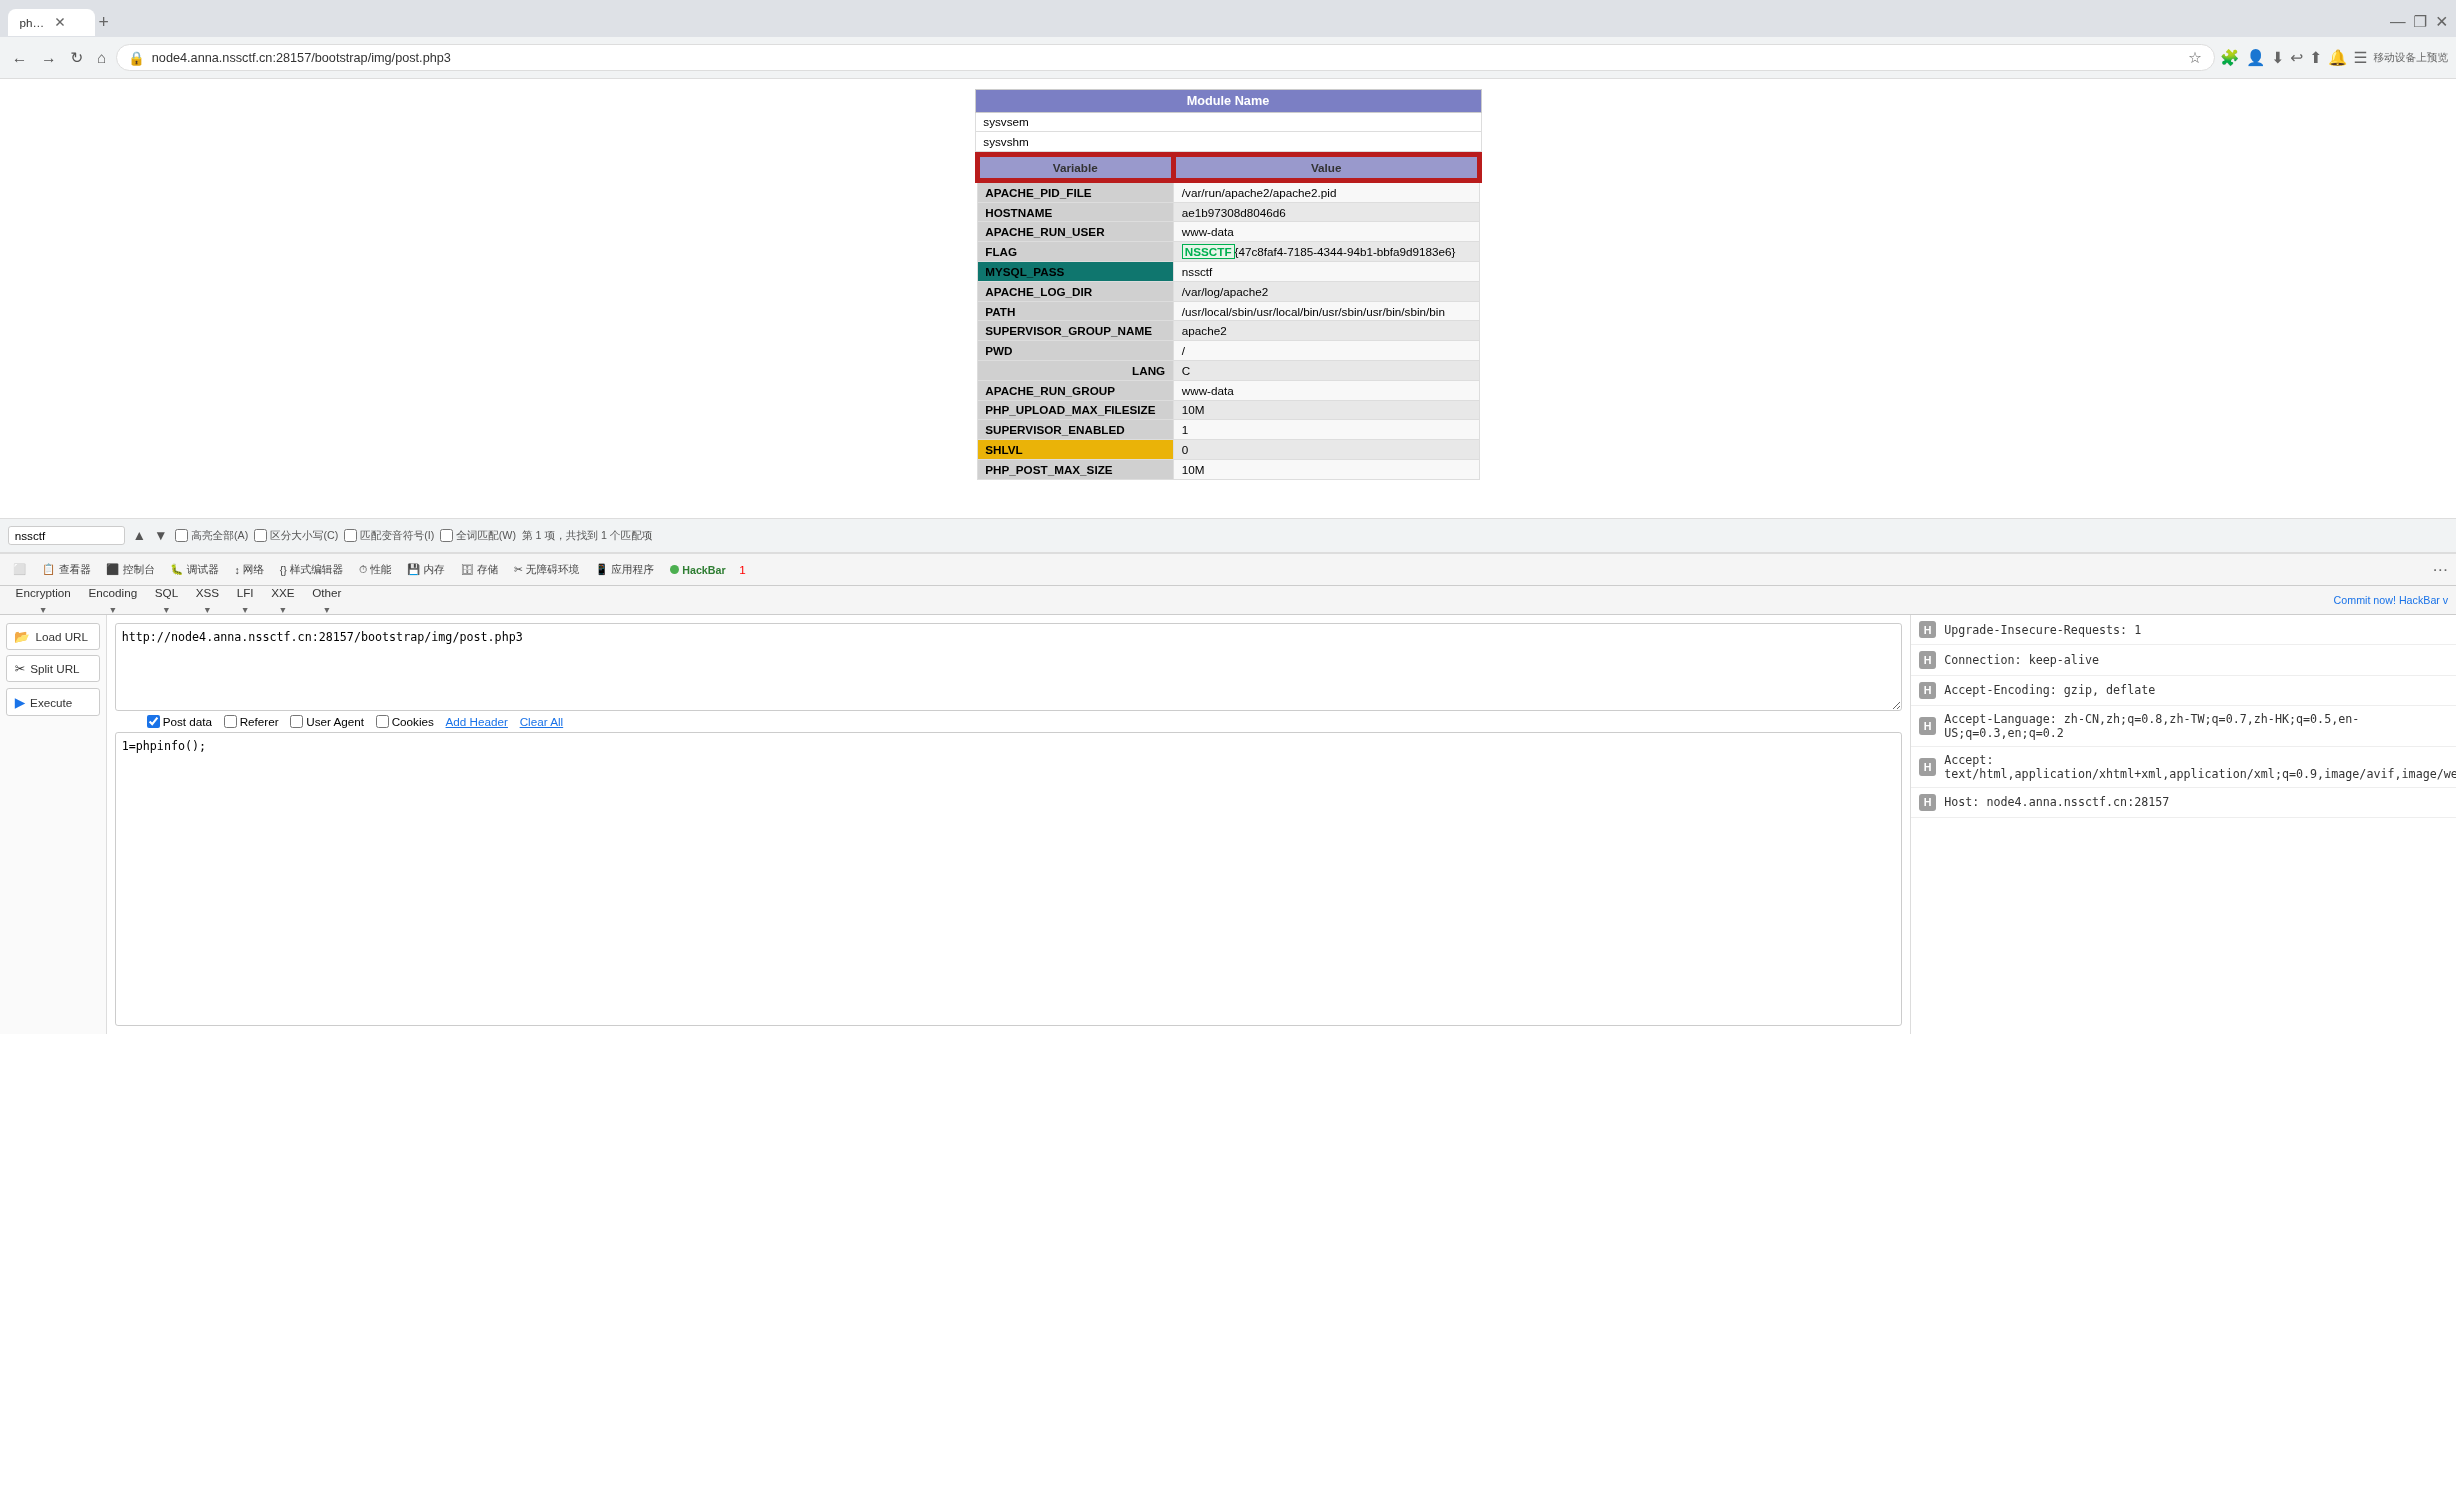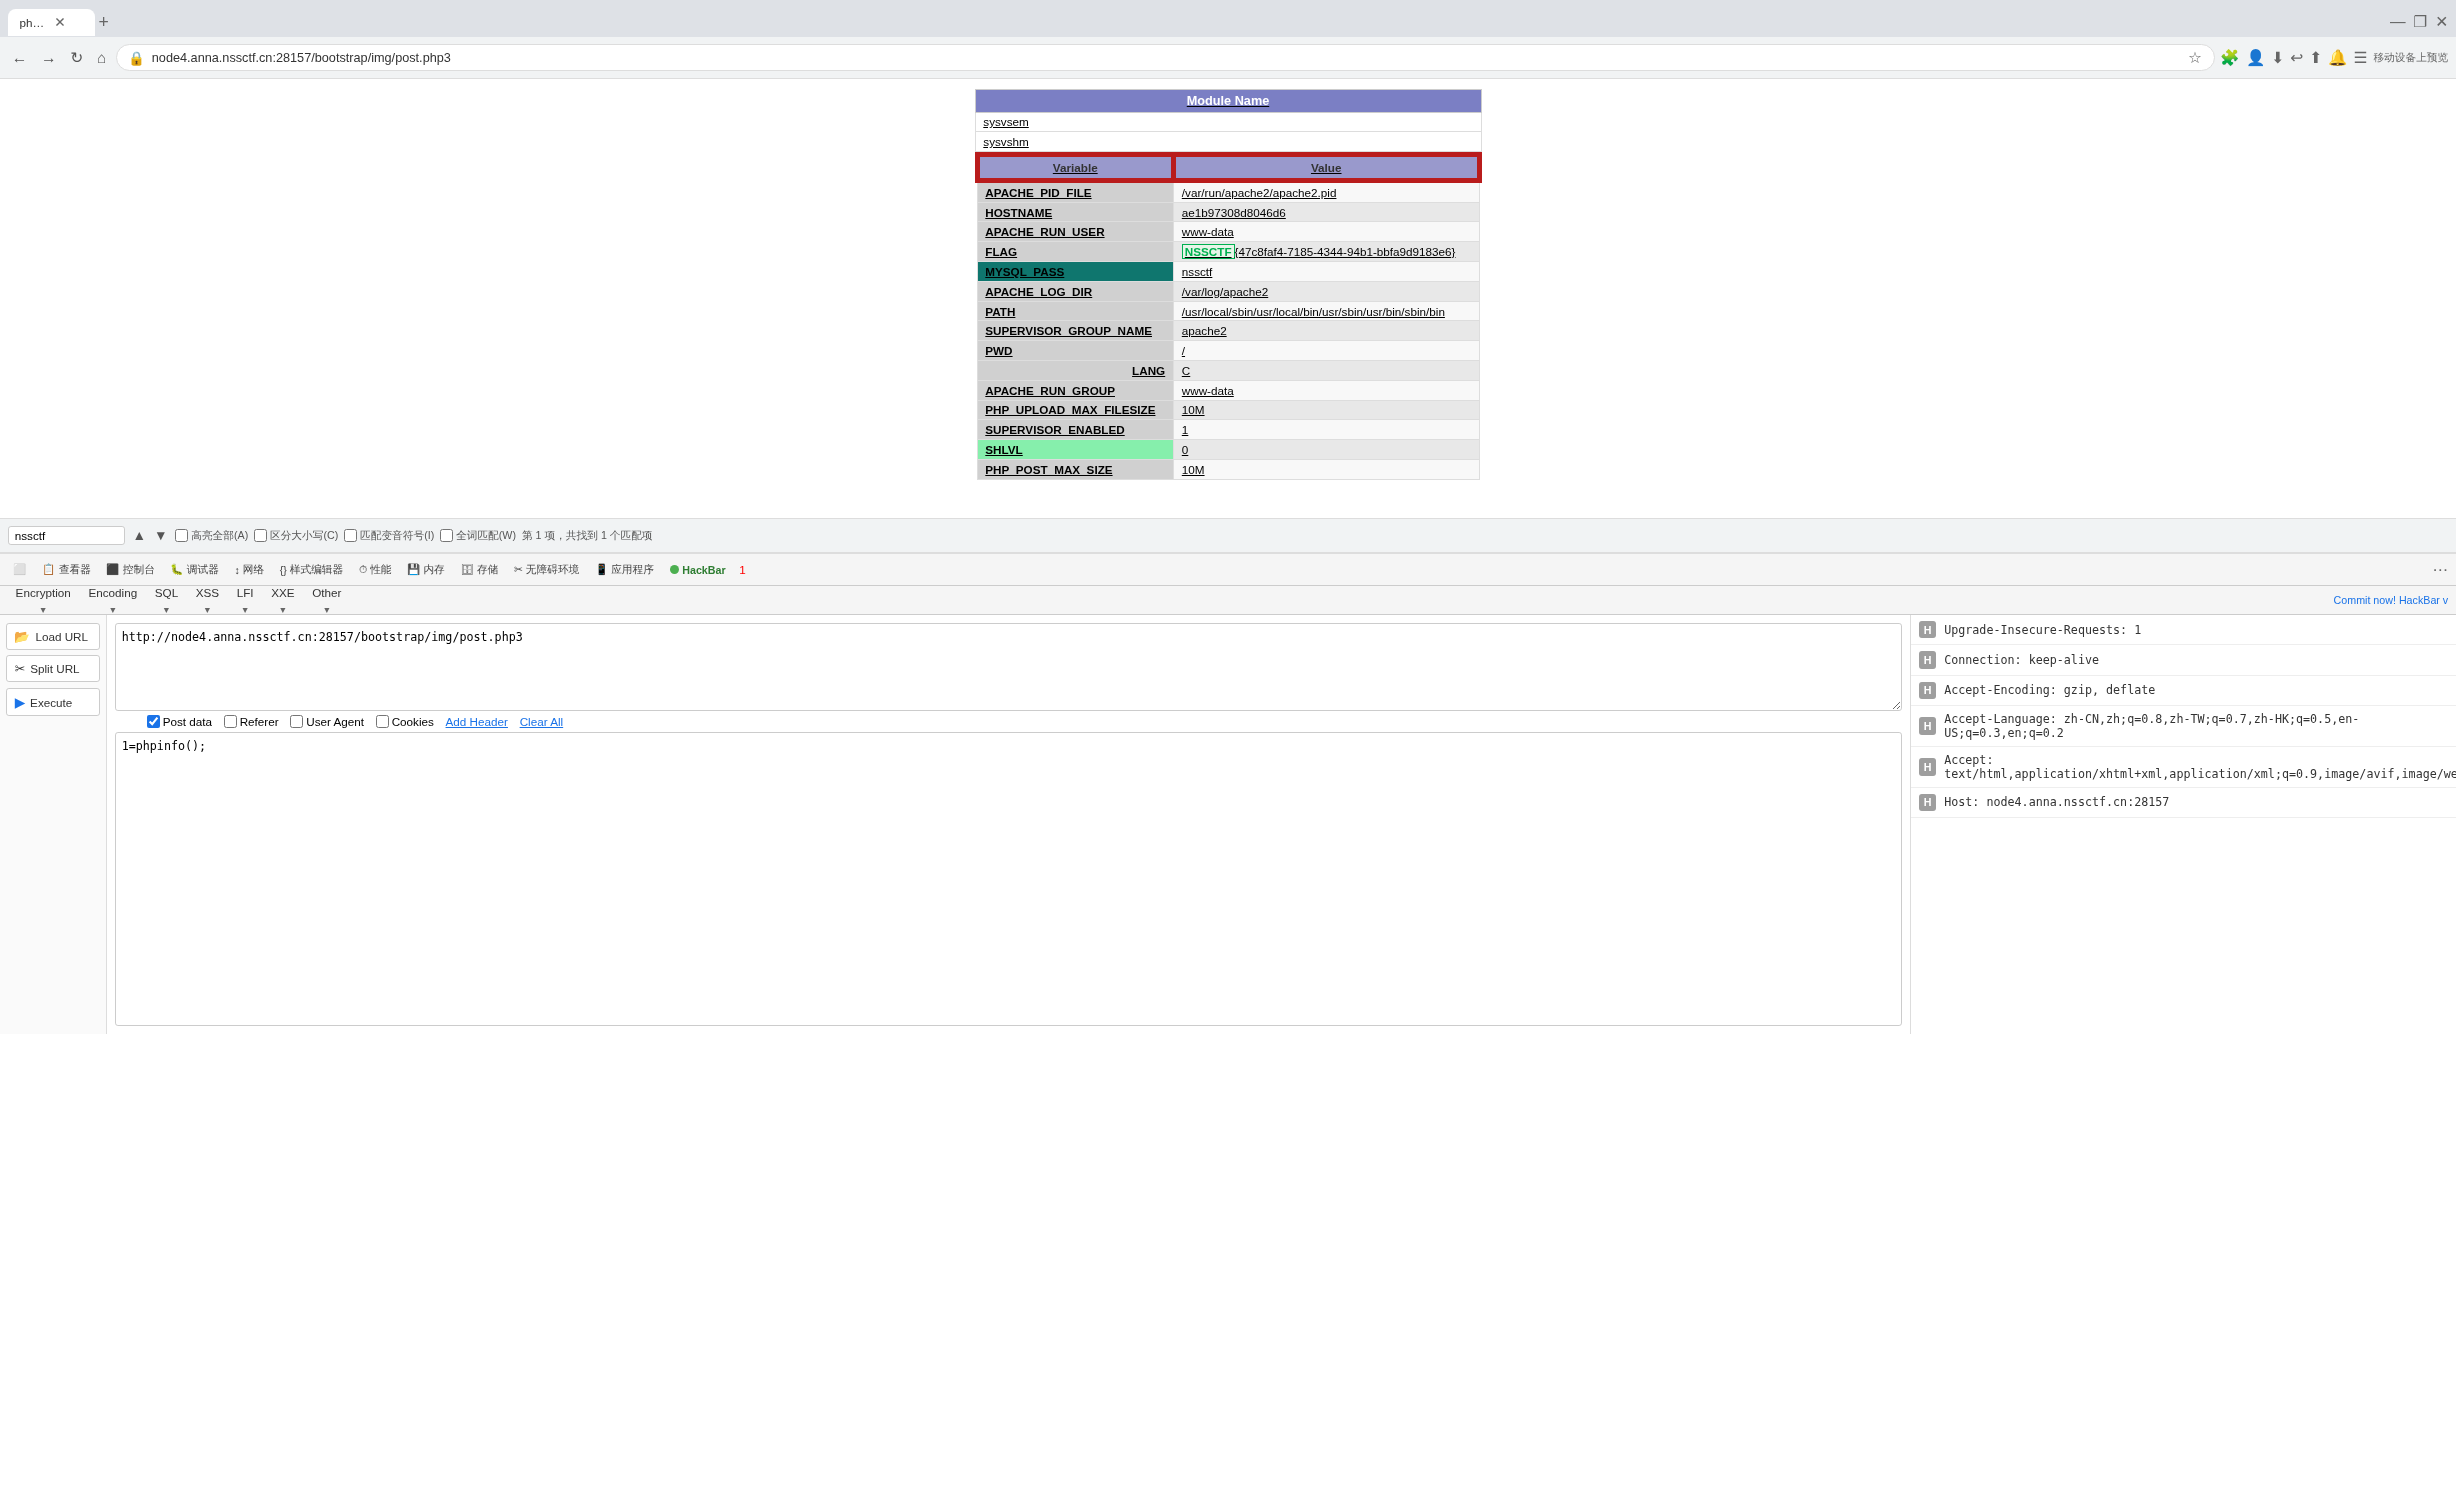--- a/index.html
+++ b/index.html
@@ -65,21 +65,20 @@
     .browser-actions { display: flex; gap: 5.9px; align-items: center; }
     .browser-actions span { font-size: 15.6px; color: #666; cursor: pointer; }
     .mobile-note { font-size: 10.7px; color: #666; white-space: nowrap; }
 
     
     .page-content {
       background: #fff;
       height: 439px;
       overflow-y: auto;
       padding: 9.8px 19.5px;
-      text-decoration: underline;
     }
     .module-table {
       margin: 0 auto;
       border-collapse: collapse;
       width: 507px;
     }
     .module-table th {
       background: #7b7fc4;
       color: #fff;
       padding: 3.9px 7.8px;
@@ -456,21 +455,21 @@
         </tr>
         <tr>
           <td style="font-weight: bold; background: rgb(208, 208, 208); margin-left: 20px;">PHP_UPLOAD_MAX_FILESIZE</td>
           <td>10M</td>
         </tr>
         <tr>
           <td style="font-weight: bold; background: rgb(208, 208, 208);">SUPERVISOR_ENABLED</td>
           <td>1</td>
         </tr>
         <tr>
-          <td style="font-weight: bold; background: #86efac;">SHLVL</td>
+          <td style="font-weight: bold; background: #eab308;">SHLVL</td>
           <td>0</td>
         </tr>
         <tr>
           <td style="font-weight: bold; background: rgb(208, 208, 208);">PHP_POST_MAX_SIZE</td>
           <td>10M</td>
         </tr>
       </tbody>
   </table>
 </div>
 

